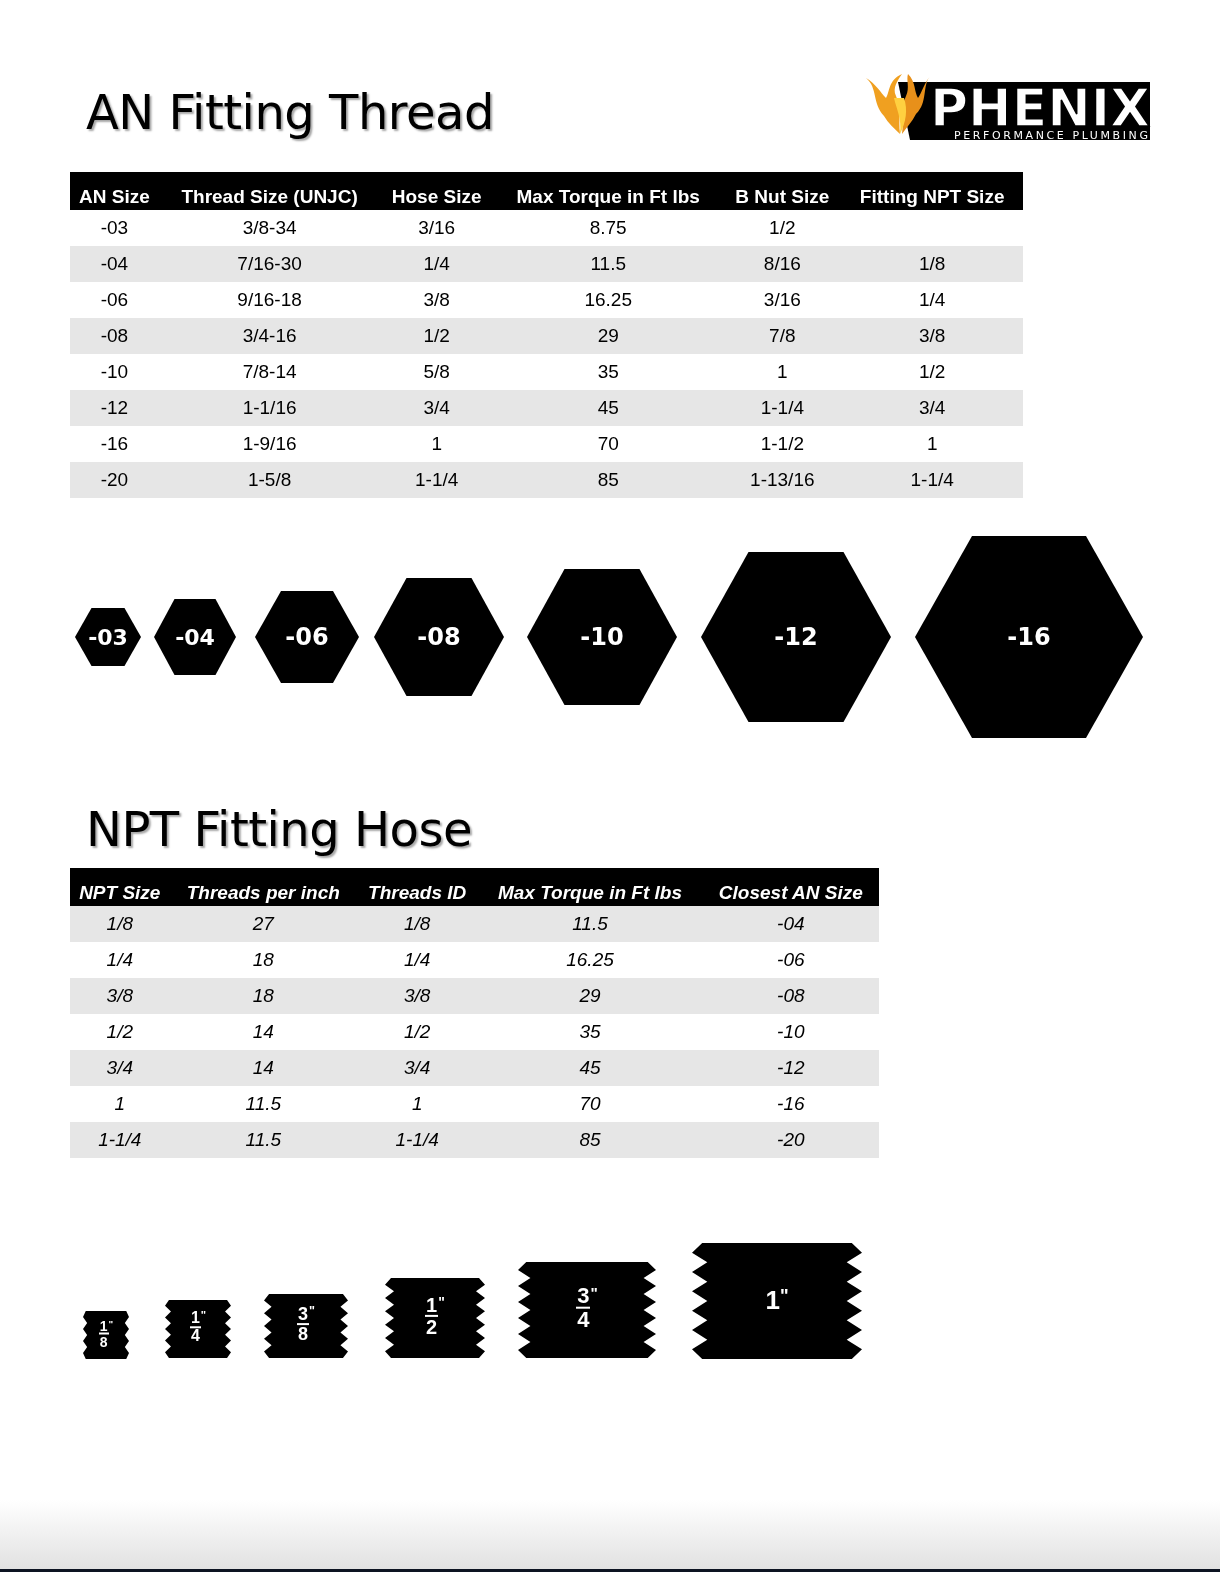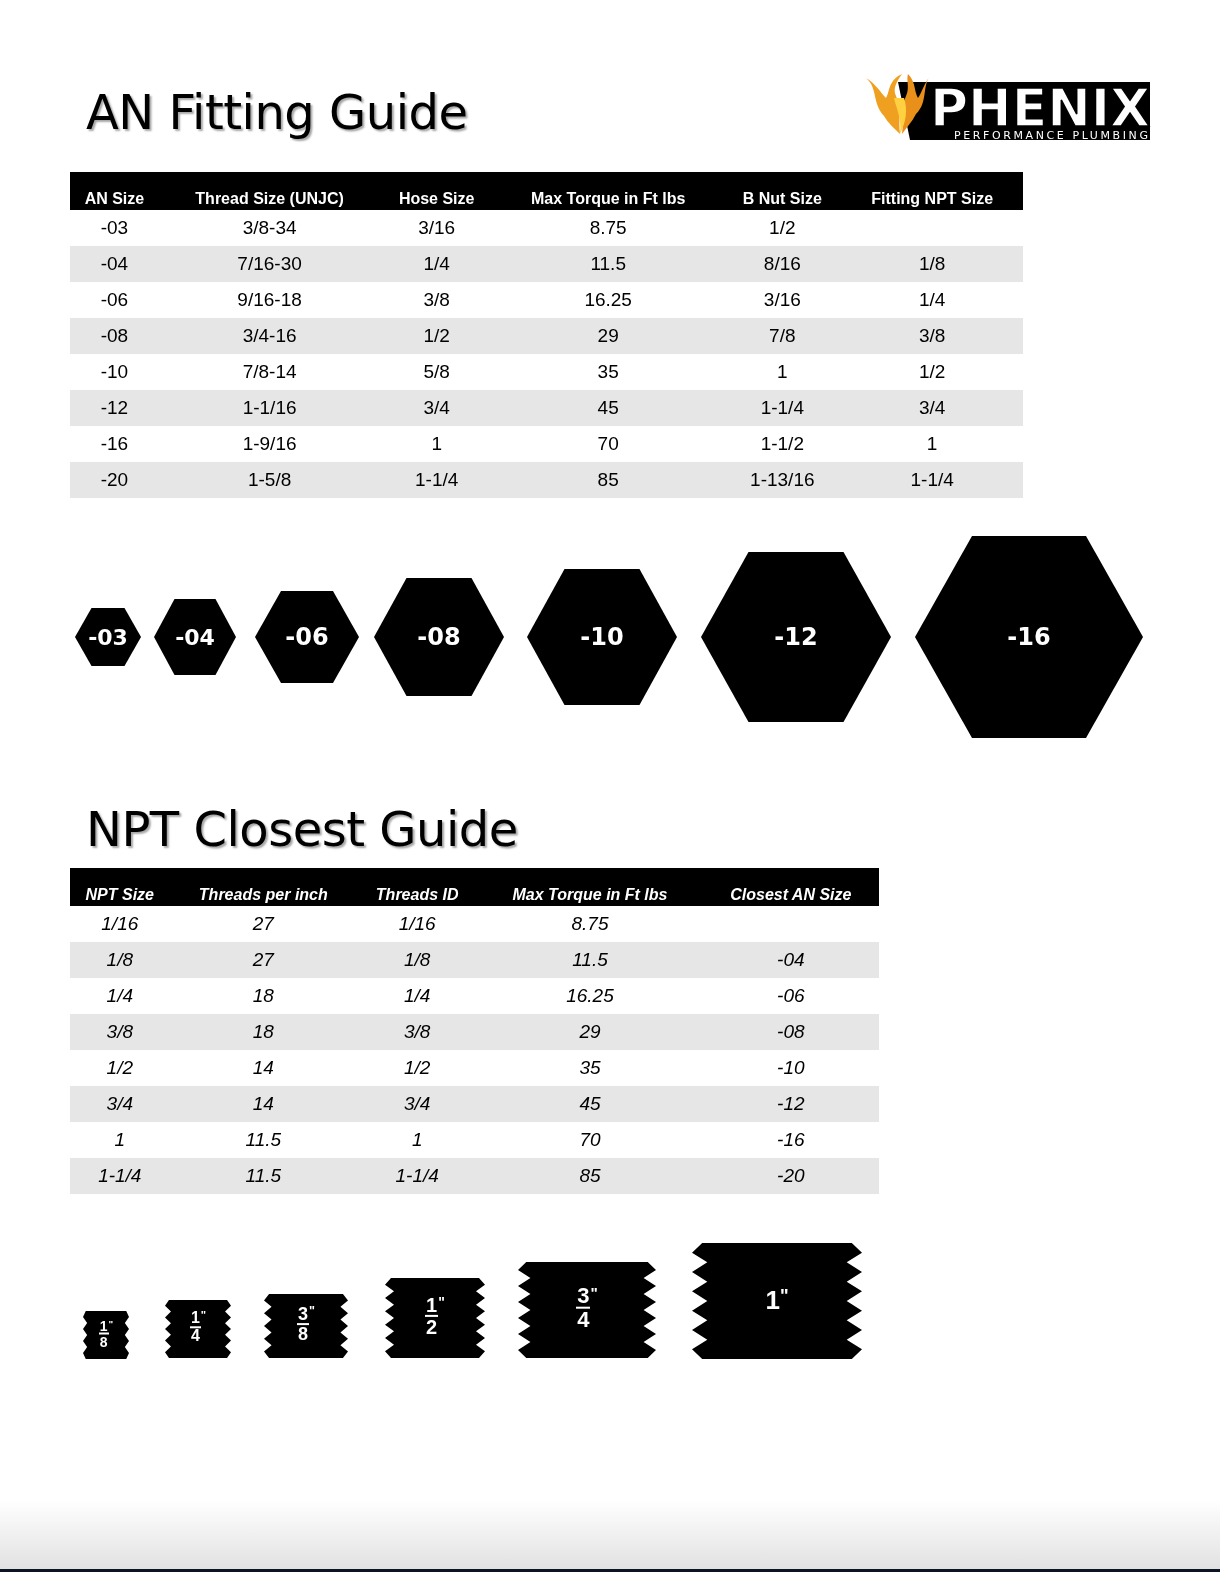--- a/index.html
+++ b/index.html
@@ -15,21 +15,21 @@
     font-size: 48px; letter-spacing: -0.5px; color: #000;
     text-shadow: 2px 2px 2px rgba(0,0,0,0.35);
   }
   #an-title { left: 86px; top: 84px; }
   #npt-title { left: 86px; top: 801px; }
 
   .logo { position: absolute; left: 858px; top: 68px; width: 295px; height: 78px; }
 
   table.guide { position: absolute; border-collapse: collapse; font-family: "Liberation Sans", sans-serif; }
   table.guide th {
-    background: #000; color: #fff; font-weight: bold; font-size: 16px;
+    background: #000; color: #fff; font-weight: bold; font-size: 19px;
     padding: 0 0; height: 36px; white-space: nowrap; vertical-align: bottom; padding-bottom: 2px;
   }
   table.guide td { font-size: 19px; text-align: center; height: 36px; padding: 0; }
   table.guide tr.alt td { background: #e6e6e6; }
   #an-table { left: 70px; top: 172px; width: 953px; }
   #npt-table { left: 70px; top: 868px; width: 809px; font-style: italic; }
   #npt-table td { height: 36px; }
 
   .hex-row, .npt-row { position: absolute; left: 0; top: 0; width: 1220px; height: 1572px; pointer-events: none; }
   .hex, .pipe { position: absolute; pointer-events: auto; }
@@ -57,21 +57,21 @@
     <g>
       <path d="M8,10 C20,20 14,35 26,48 C30,55 36,60 42,66 C40,52 44,40 38,28 C34,20 40,12 44,6 C30,12 32,24 28,30 C22,24 18,16 8,10 Z" fill="#f0a020"></path>
       <path d="M72,8 C64,18 70,34 58,46 C54,54 48,60 44,66 C46,52 42,40 48,28 C52,20 48,12 50,6 C58,14 56,24 60,30 C64,24 66,16 72,8 Z" fill="#e8901a"></path>
       <path d="M36,30 C38,40 44,50 42,66 C48,54 50,42 46,30 Z" fill="#ffd040"></path>
     </g>
     <text x="72" y="58" font-family="DejaVu Sans, sans-serif" font-weight="bold" font-size="52" fill="#fff" stroke="#000" stroke-width="1.5">PHENIX</text>
     <text x="96" y="71" font-family="DejaVu Sans, sans-serif" font-size="11" letter-spacing="2.6" fill="#fff">PERFORMANCE PLUMBING</text>
   </svg>
 </div>
 
-<div class="title" id="an-title">AN Fitting Guide</div>
+<div class="title" id="an-title">AN Fitting Thread</div>
 
 <table class="guide" id="an-table">
   <thead>
       <tr>
     <th>AN Size</th>
     <th>Thread Size (UNJC)</th>
     <th>Hose Size</th>
     <th>Max Torque in Ft lbs</th>
     <th>B Nut Size</th>
     <th>Fitting NPT Size</th>
@@ -183,40 +183,33 @@
       <span class="hex-label" style="font-size: 24px;">-12</span>
     </div>
     <div class="hex" style="left: 915px; top: 536px; width: 228px; height: 202px;">
       <svg viewBox="0 0 100 100" preserveAspectRatio="none">
         <polygon points="0,50 25,0 75,0 100,50 75,100 25,100" fill="#000"></polygon>
       </svg>
       <span class="hex-label" style="font-size: 24px;">-16</span>
     </div>
   </div>
 
-<div class="title" id="npt-title">NPT Closest Guide</div>
+<div class="title" id="npt-title">NPT Fitting Hose</div>
 
 <table class="guide" id="npt-table">
   <thead>
       <tr>
     <th>NPT Size</th>
     <th>Threads per inch</th>
     <th>Threads ID</th>
     <th>Max Torque in Ft lbs</th>
     <th>Closest AN Size</th>
   </tr>
     </thead>
   <tbody id="npt-body">
-      <tr>
-        <td>1/16</td>
-        <td>27</td>
-        <td>1/16</td>
-        <td>8.75</td>
-        <td></td>
-      </tr>
       <tr class="alt">
         <td>1/8</td>
         <td>27</td>
         <td>1/8</td>
         <td>11.5</td>
         <td>-04</td>
       </tr>
       <tr>
         <td>1/4</td>
         <td>18</td>

